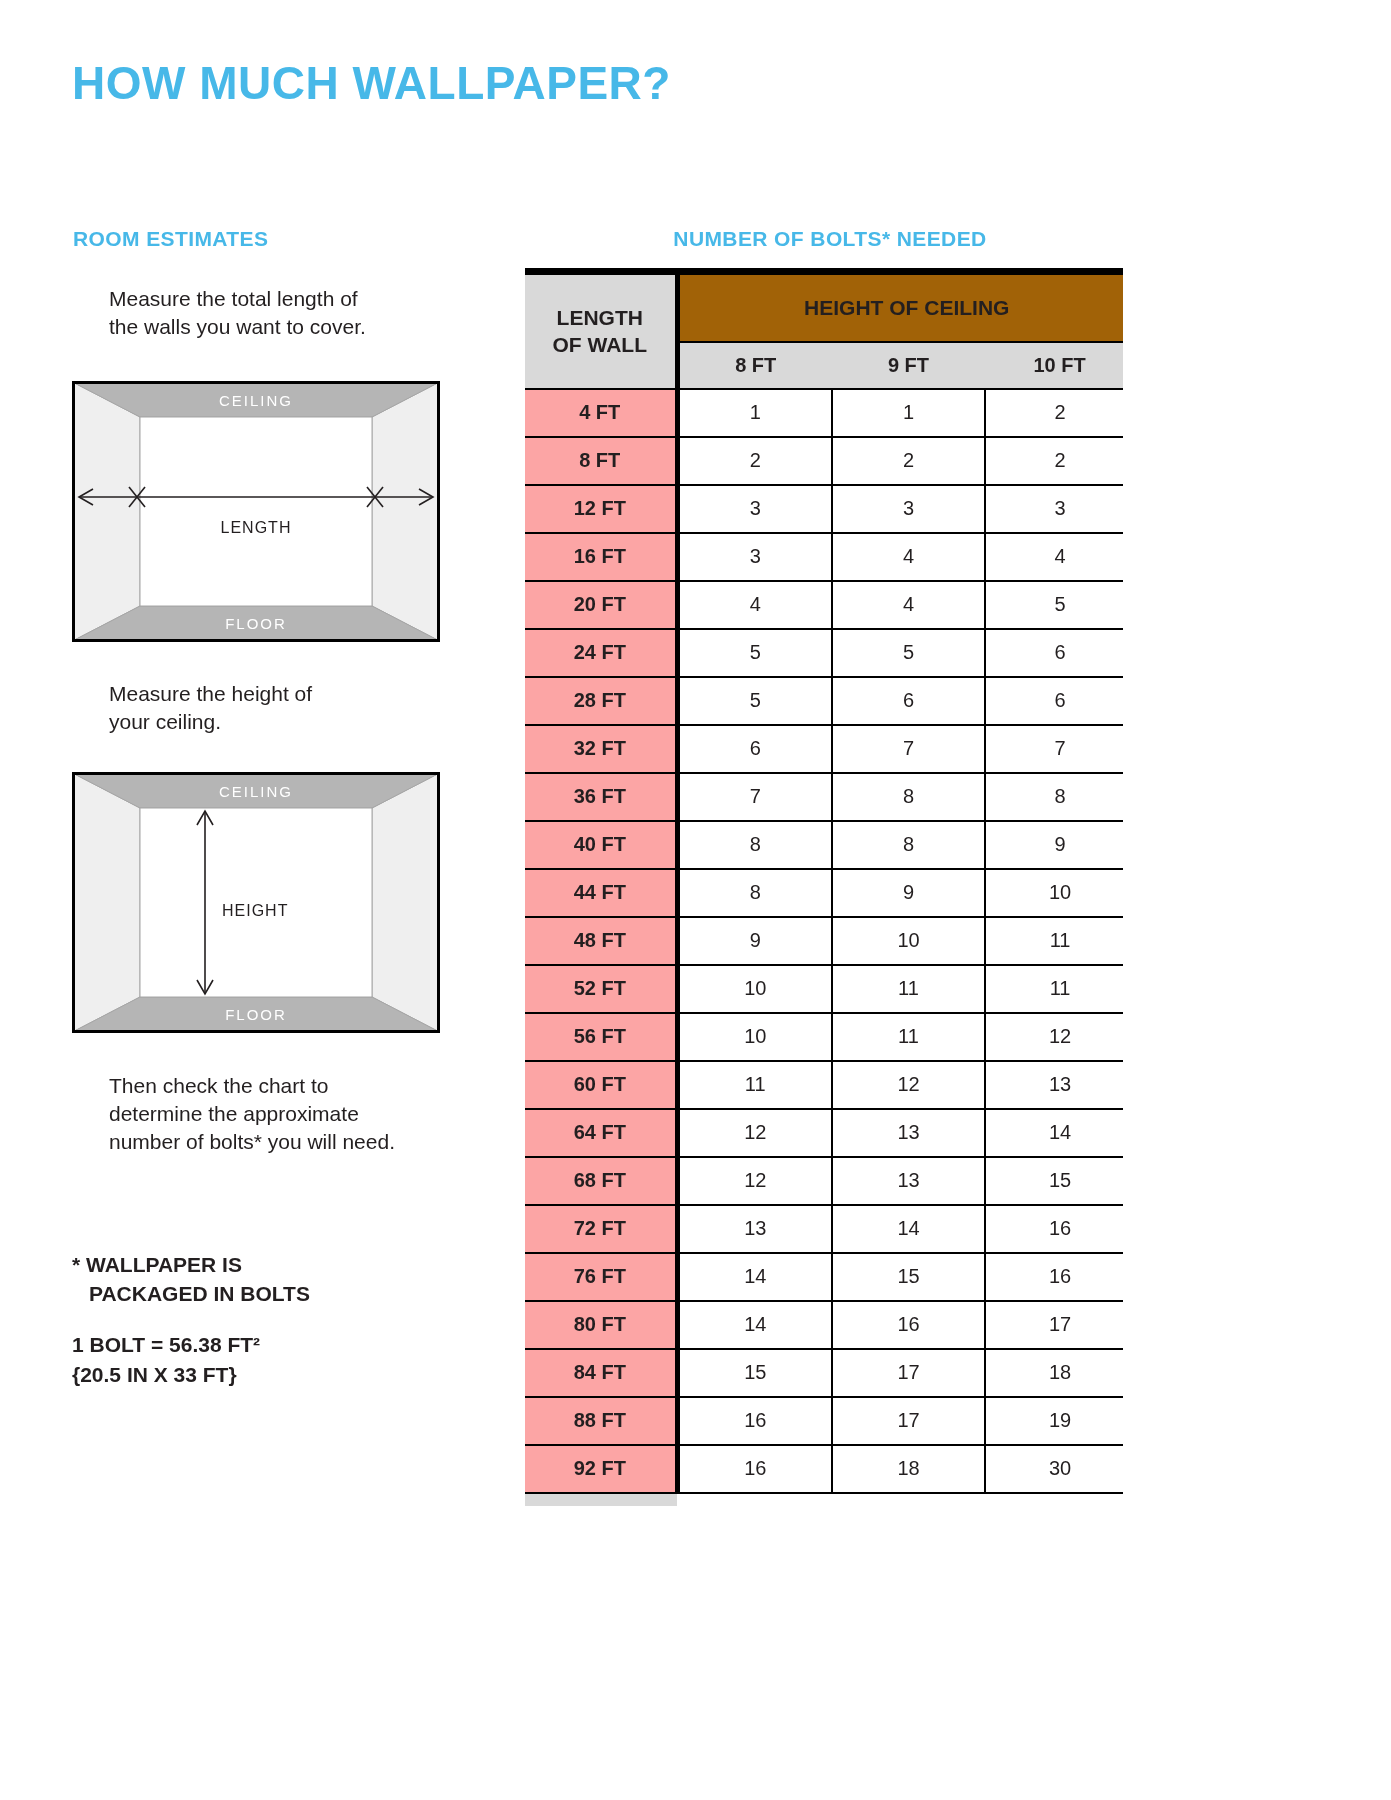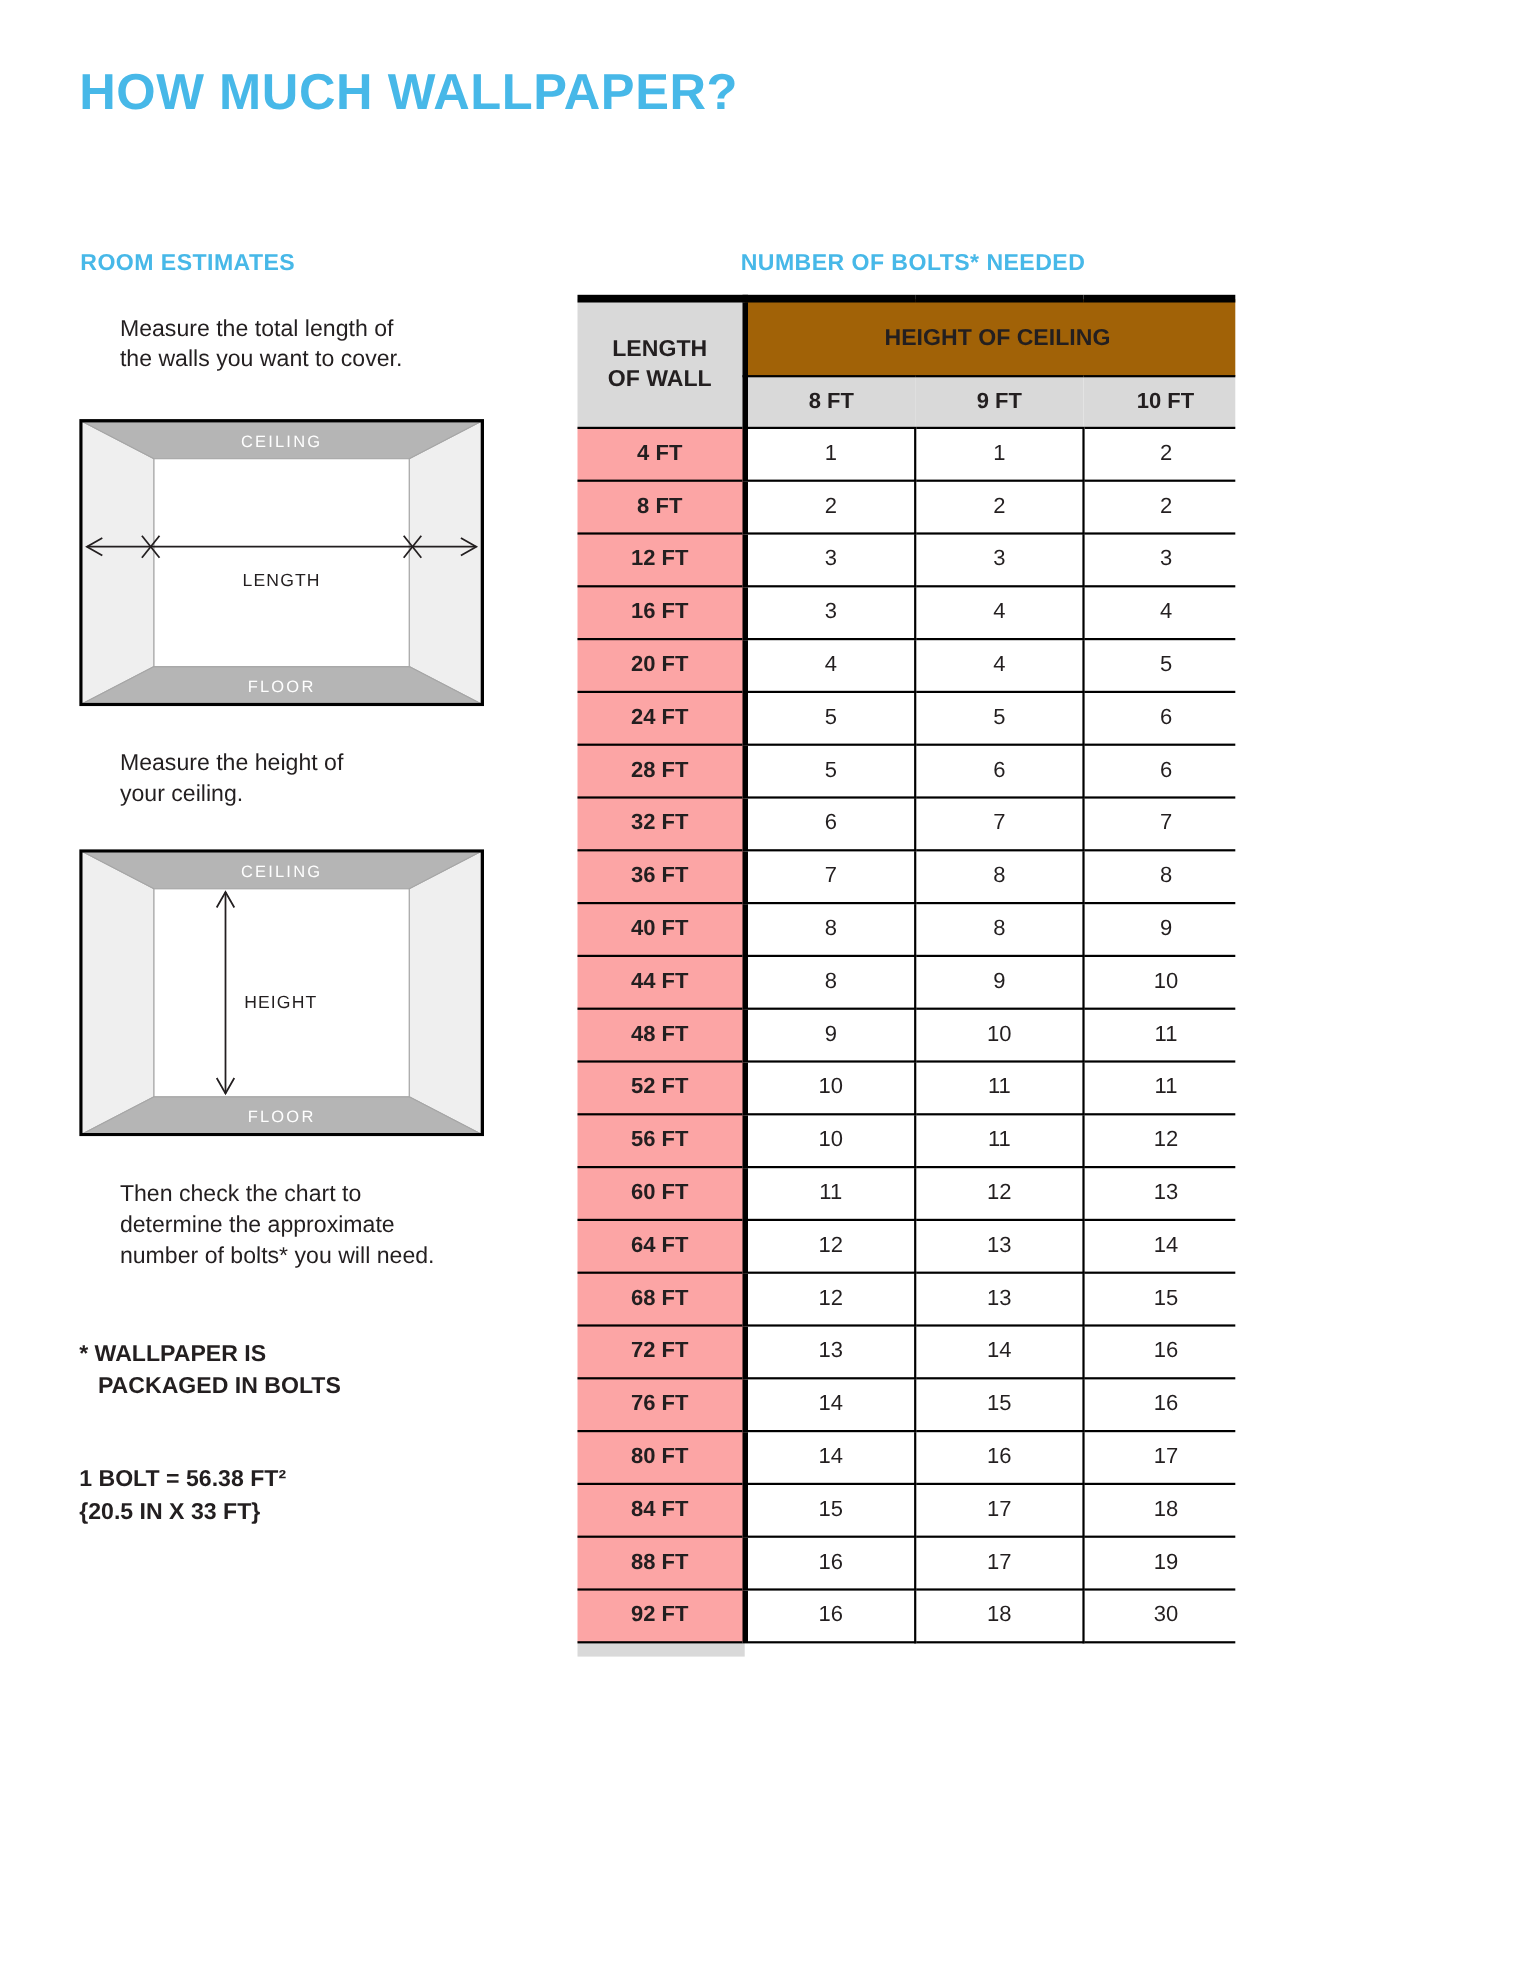--- a/index.html
+++ b/index.html
@@ -22,21 +22,21 @@
   }
   #para-length { top:285px; }
   #para-height { top:680px; }
   #para-chart  { top:1072px; }
   .diagram { position:absolute; left:72px; }
   #diagram-length { top:381px; }
   #diagram-height { top:772px; }
   svg text { font-family:"Liberation Sans", sans-serif; }
 
   #footnote {
-    position:absolute; left:72px; top:1216px;
+    position:absolute; left:72px; top:1250px;
     font-size:21px; font-weight:bold; line-height:29px;
   }
   .footnote-indent { padding-left:17px; }
   #bolt-info {
     position:absolute; left:72px; top:1330px;
     font-size:21px; font-weight:bold; line-height:30px;
   }
 
   #table-heading {
     position:absolute; left:525px; top:227px; width:610px; text-align:center;

